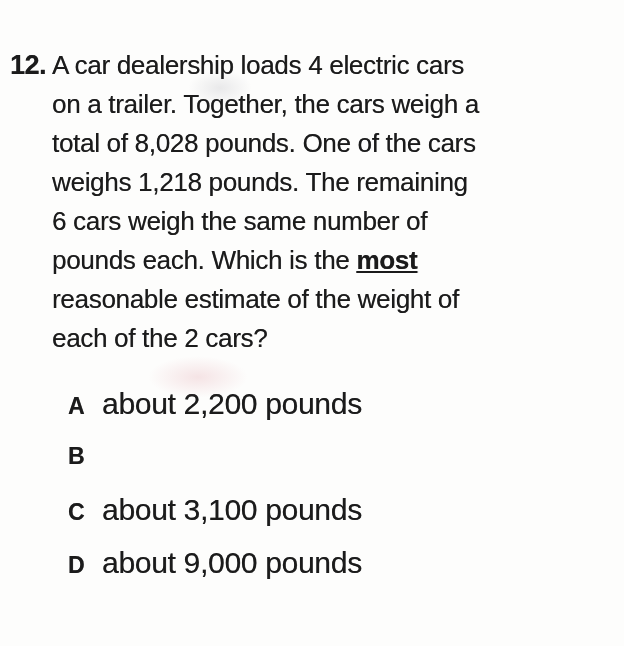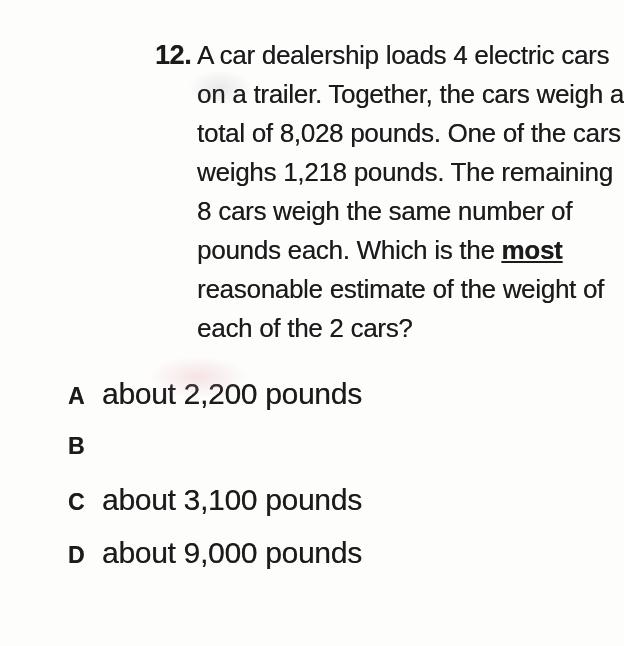--- a/index.html
+++ b/index.html
@@ -13,22 +13,21 @@
     width: 624px;
     height: 646px;
     background: #fdfdfc;
     color: #1b1b1b;
     font-family: "Liberation Sans", sans-serif;
     overflow: hidden;
     text-shadow: 0.25px 0 0.45px rgba(25, 25, 28, 0.65);
   }
   .q-row {
     display: flex;
-    padding-top: 36px;
-    justify-content: flex-end;
+    padding-top: 46px;
   }
   .q-num {
     width: 52px;
     box-sizing: border-box;
     padding-left: 10px;
     font-weight: bold;
     font-size: 27px;
     line-height: 39px;
     letter-spacing: -0.5px;
     flex: 0 0 auto;
@@ -94,21 +93,21 @@
   <div class="smudge smudge-gray"></div>
   <div class="smudge smudge-pink"></div>
 
   <div class="q-row">
     <div class="q-num">12.</div>
     <div class="q-body">
       <div class="q-line">A car dealership loads 4 electric cars</div>
       <div class="q-line">on a trailer. Together, the cars weigh a</div>
       <div class="q-line">total of 8,028 pounds. One of the cars</div>
       <div class="q-line">weighs 1,218 pounds. The remaining</div>
-      <div class="q-line">8 cars weigh the same number of</div>
+      <div class="q-line">6 cars weigh the same number of</div>
       <div class="q-line"><span>pounds each. Which is the </span><b>most</b></div>
       <div class="q-line">reasonable estimate of the weight of</div>
       <div class="q-line">each of the 2 cars?</div>
     </div>
   </div>
 
   <div class="choices">
     <div class="choice">
       <span class="choice-letter">A</span>
       <span class="choice-text">about 2,200 pounds</span>

